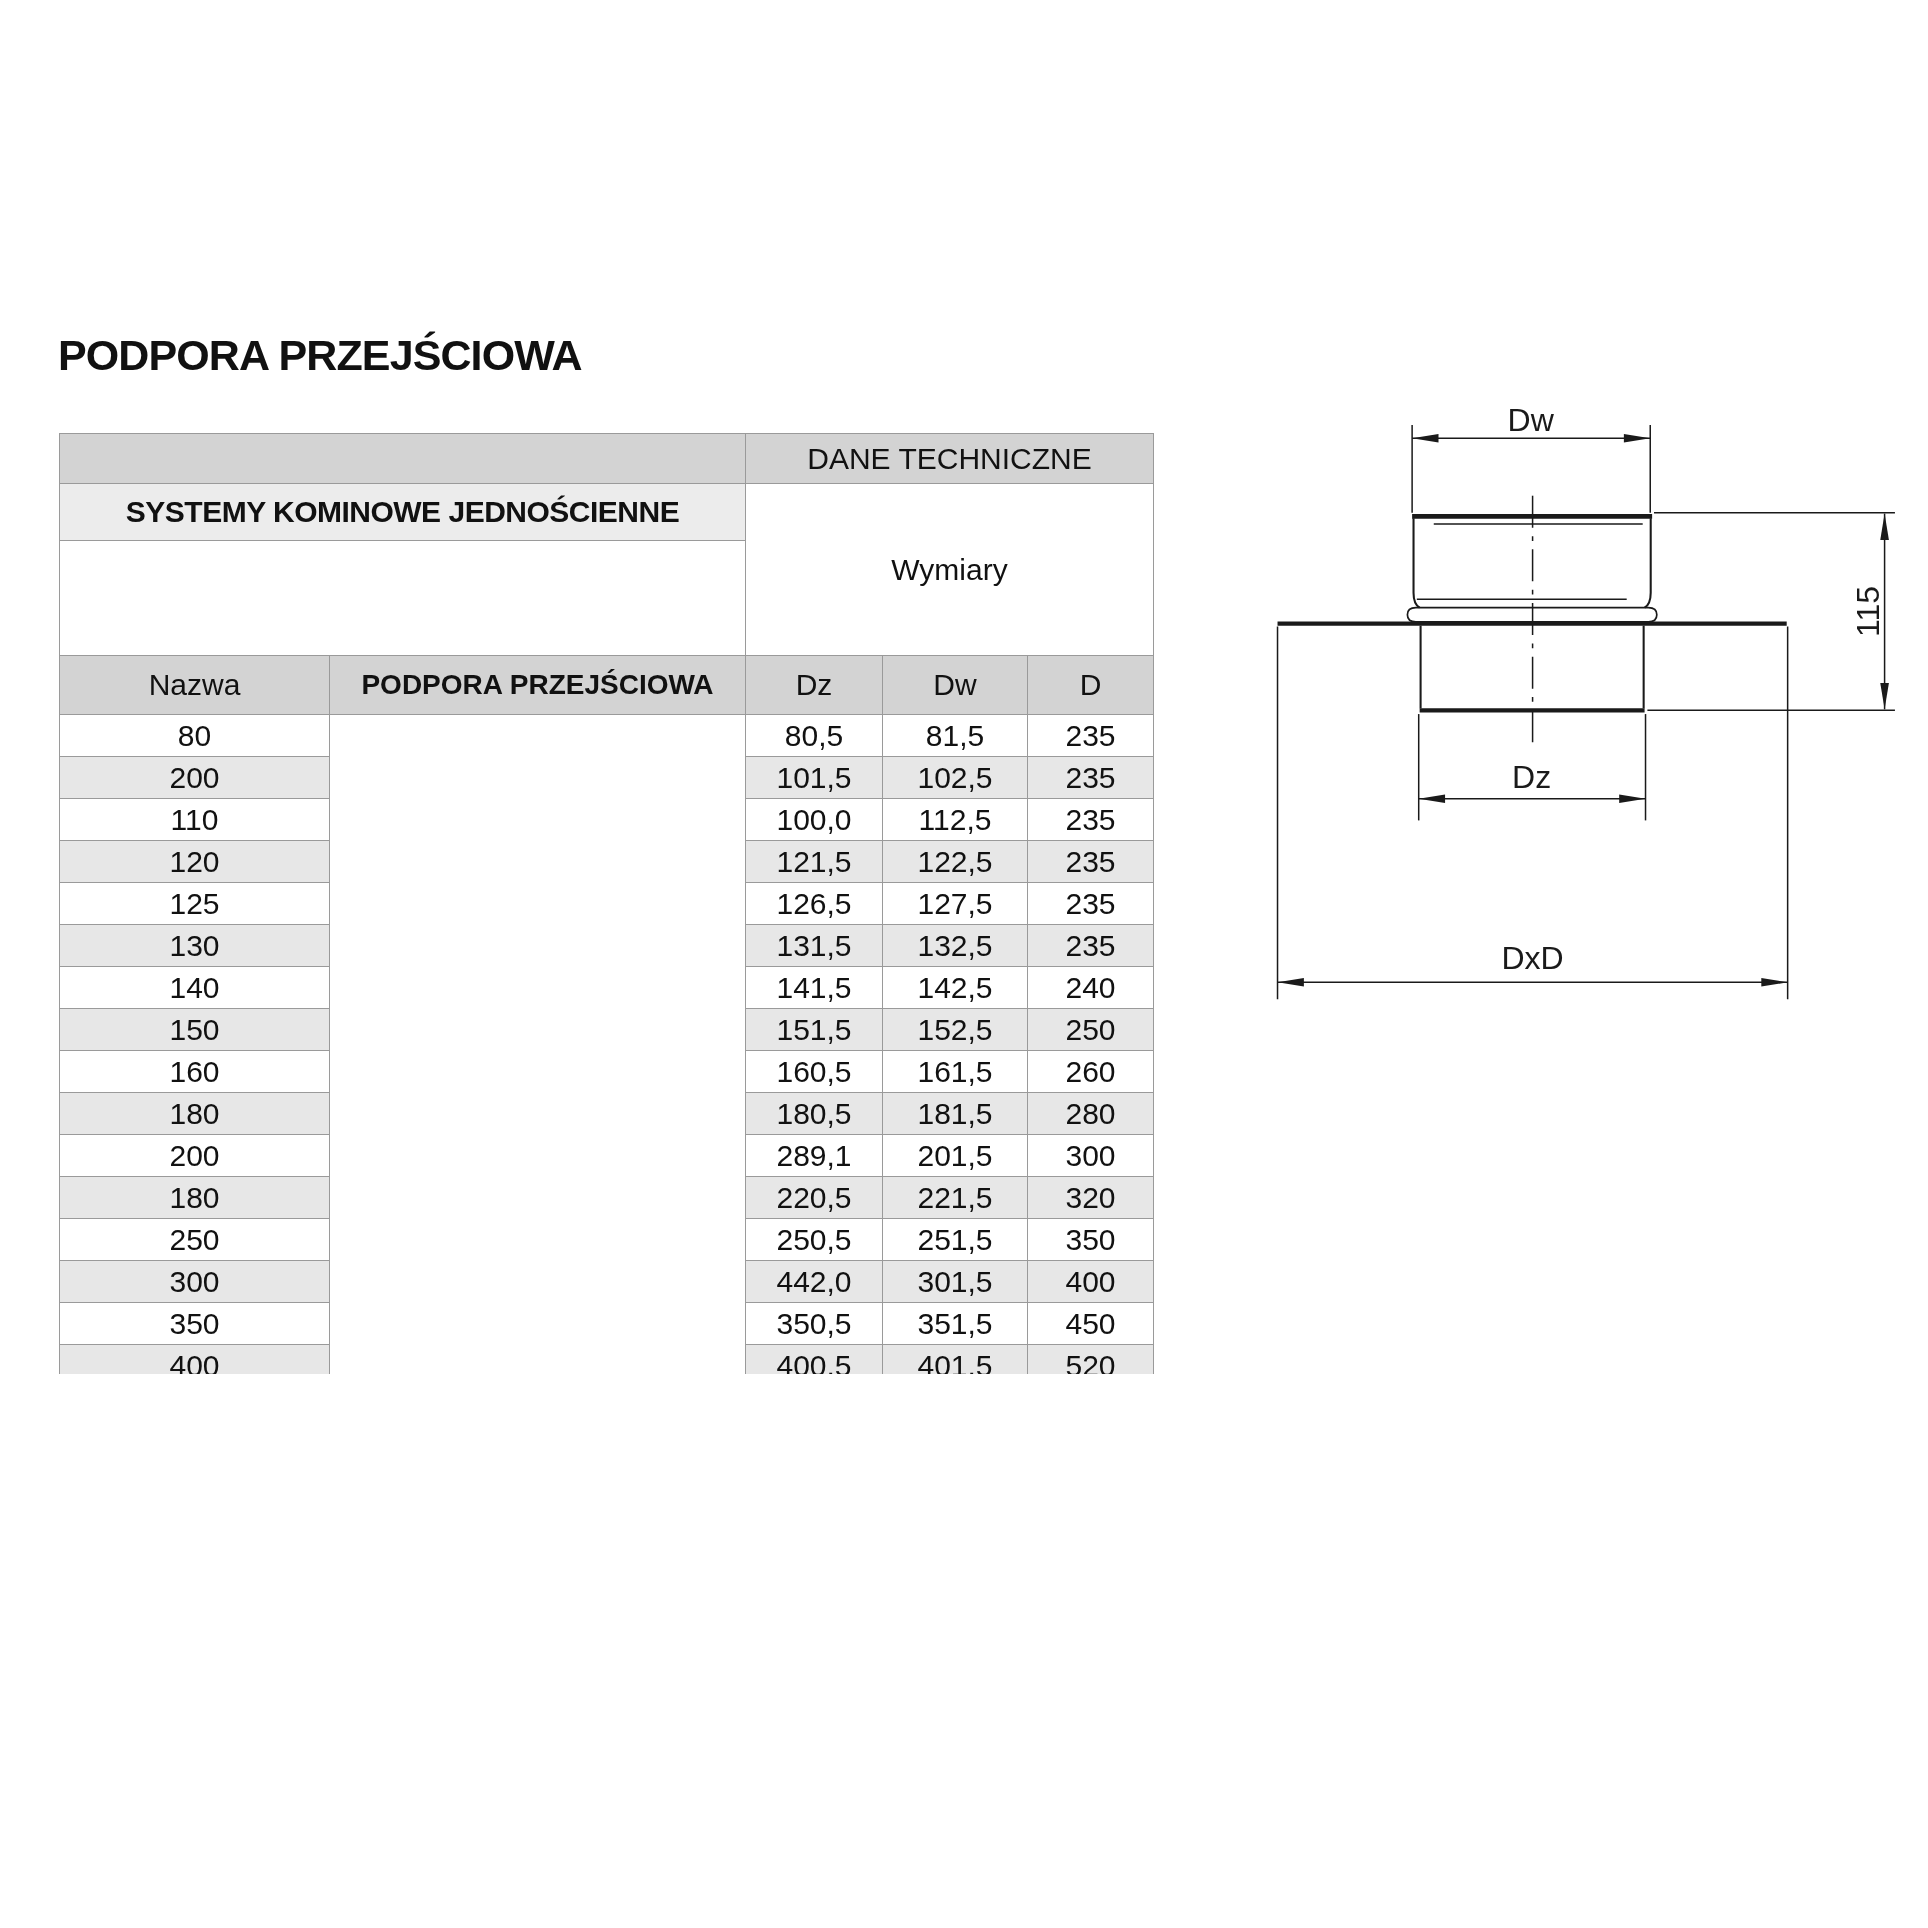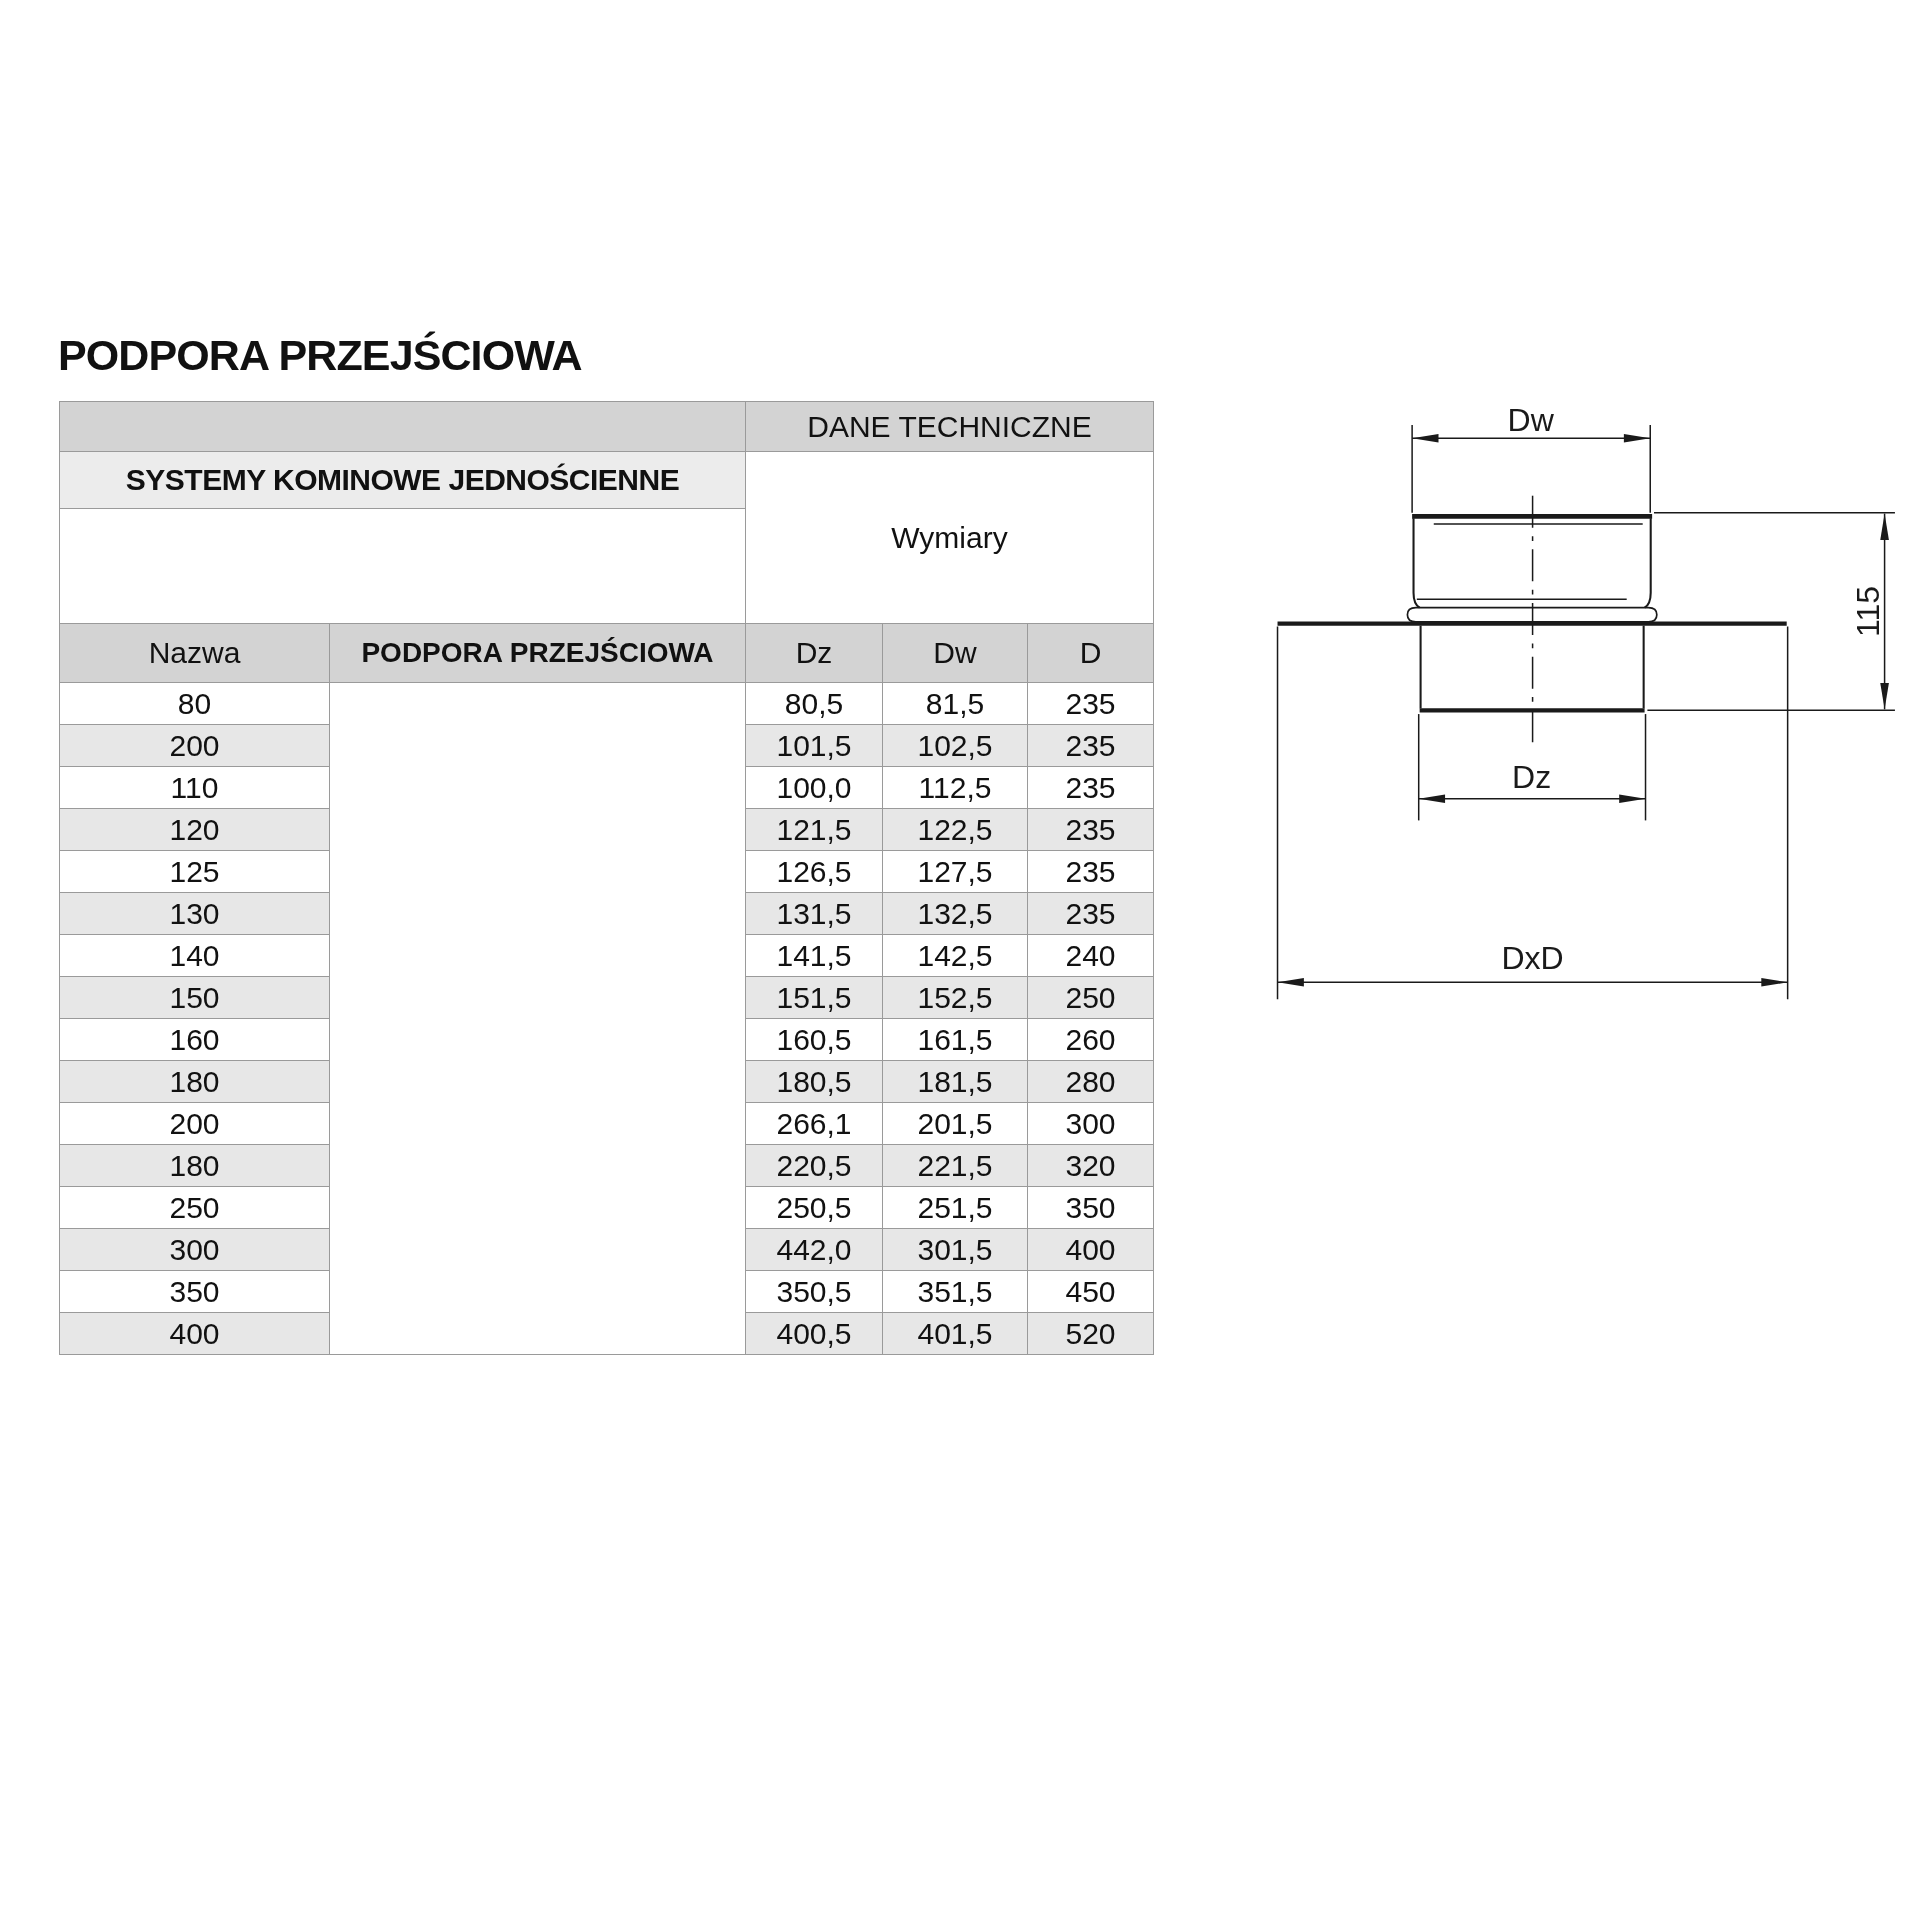--- a/index.html
+++ b/index.html
@@ -1,20 +1,20 @@
 <!DOCTYPE html>
 <html style="font-size:15px"><head>
 <meta charset="utf-8">
 <style>
   html,body{margin:0;padding:0;background:#fff;}
   .page{position:relative;width:1928px;height:1374px;background:#ffffff;overflow:hidden;
         font-family:"Liberation Sans", sans-serif;color:#111;}
   .page-title{position:absolute;left:58px;top:331px;font-size:43px;font-weight:bold;
               letter-spacing:-0.9px;color:#111;white-space:nowrap;}
-  table.spec{position:absolute;left:59px;top:401px;border-collapse:collapse;table-layout:fixed;
+  table.spec{position:absolute;left:59px;top:433px;border-collapse:collapse;table-layout:fixed;
              width:1094px;}
   table.spec td{border:0.9px solid #9a9a9a;padding:0;text-align:center;vertical-align:middle;
                 font-size:30px;color:#111;overflow:hidden;}
   td.banner{background:#d3d3d3;height:49px;font-size:29px;}
   td.banner-left{border-right:8.5px solid #ffffff;}
   td.group-row{background:#ececec;height:56px;font-weight:bold;font-size:29px;
                text-align:left;padding-left:20px;letter-spacing:-0.5px;}
   td.wymiary-cell{background:#ffffff;font-size:29px;}
   td.spacer-row{background:#ffffff;height:114px;}
   td.colhead{background:#d3d3d3;height:58px;font-size:29px;}
@@ -116,21 +116,21 @@
           <td class="">260</td>
         </tr>
         <tr class="data">
           <td class="alt">180</td>
           <td class="alt">180,5</td>
           <td class="alt">181,5</td>
           <td class="alt">280</td>
         </tr>
         <tr class="data">
           <td class="">200</td>
-          <td class="">266,1</td>
+          <td class="">289,1</td>
           <td class="">201,5</td>
           <td class="">300</td>
         </tr>
         <tr class="data">
           <td class="alt">180</td>
           <td class="alt">220,5</td>
           <td class="alt">221,5</td>
           <td class="alt">320</td>
         </tr>
         <tr class="data">

